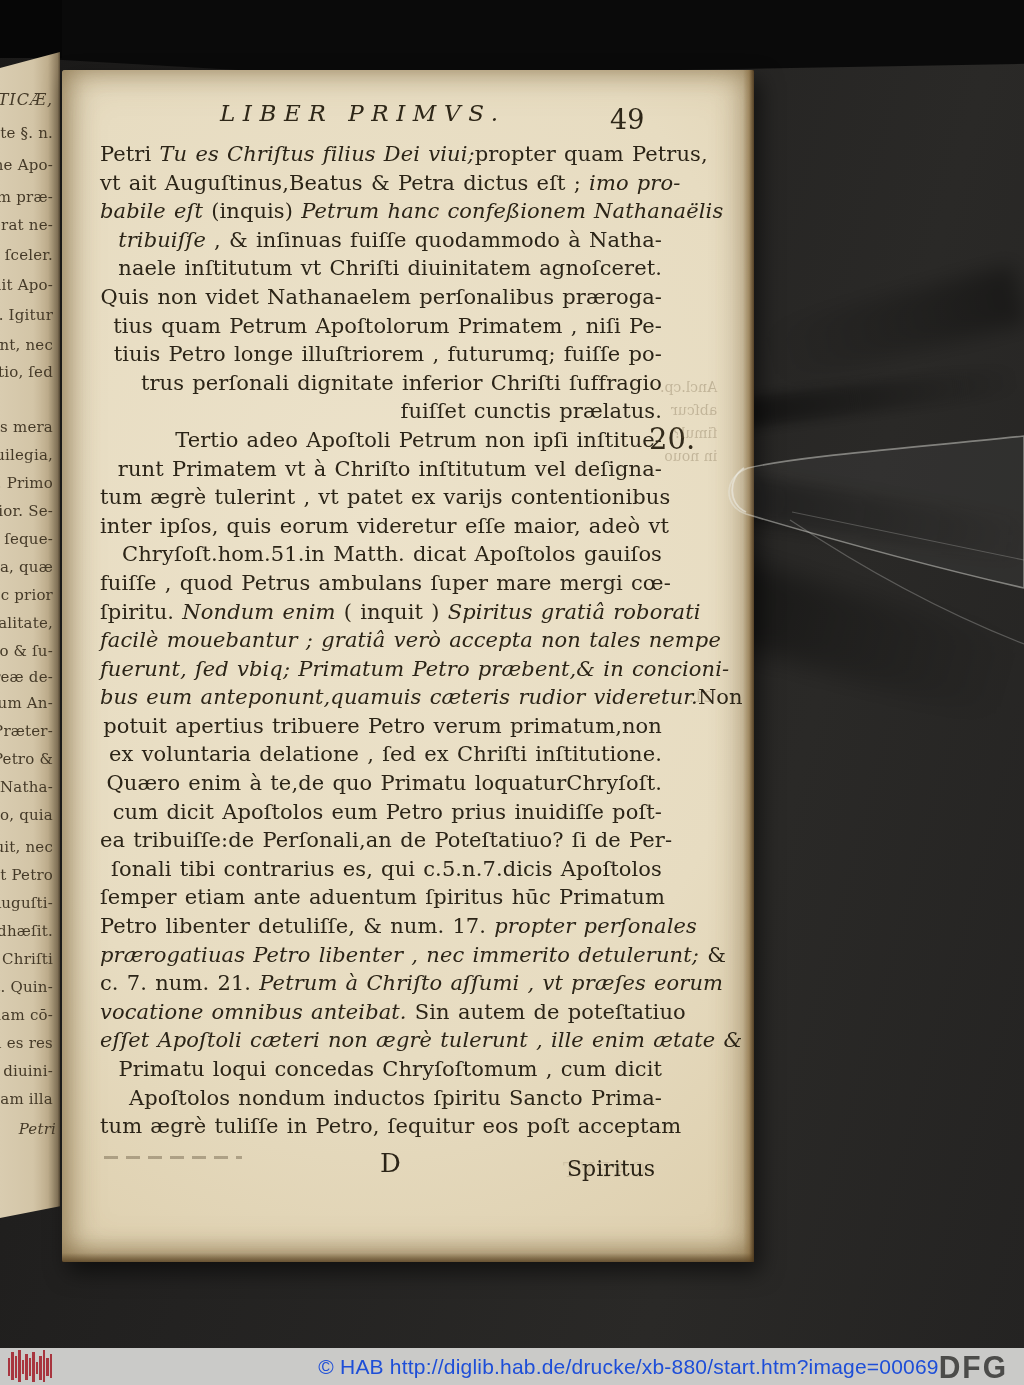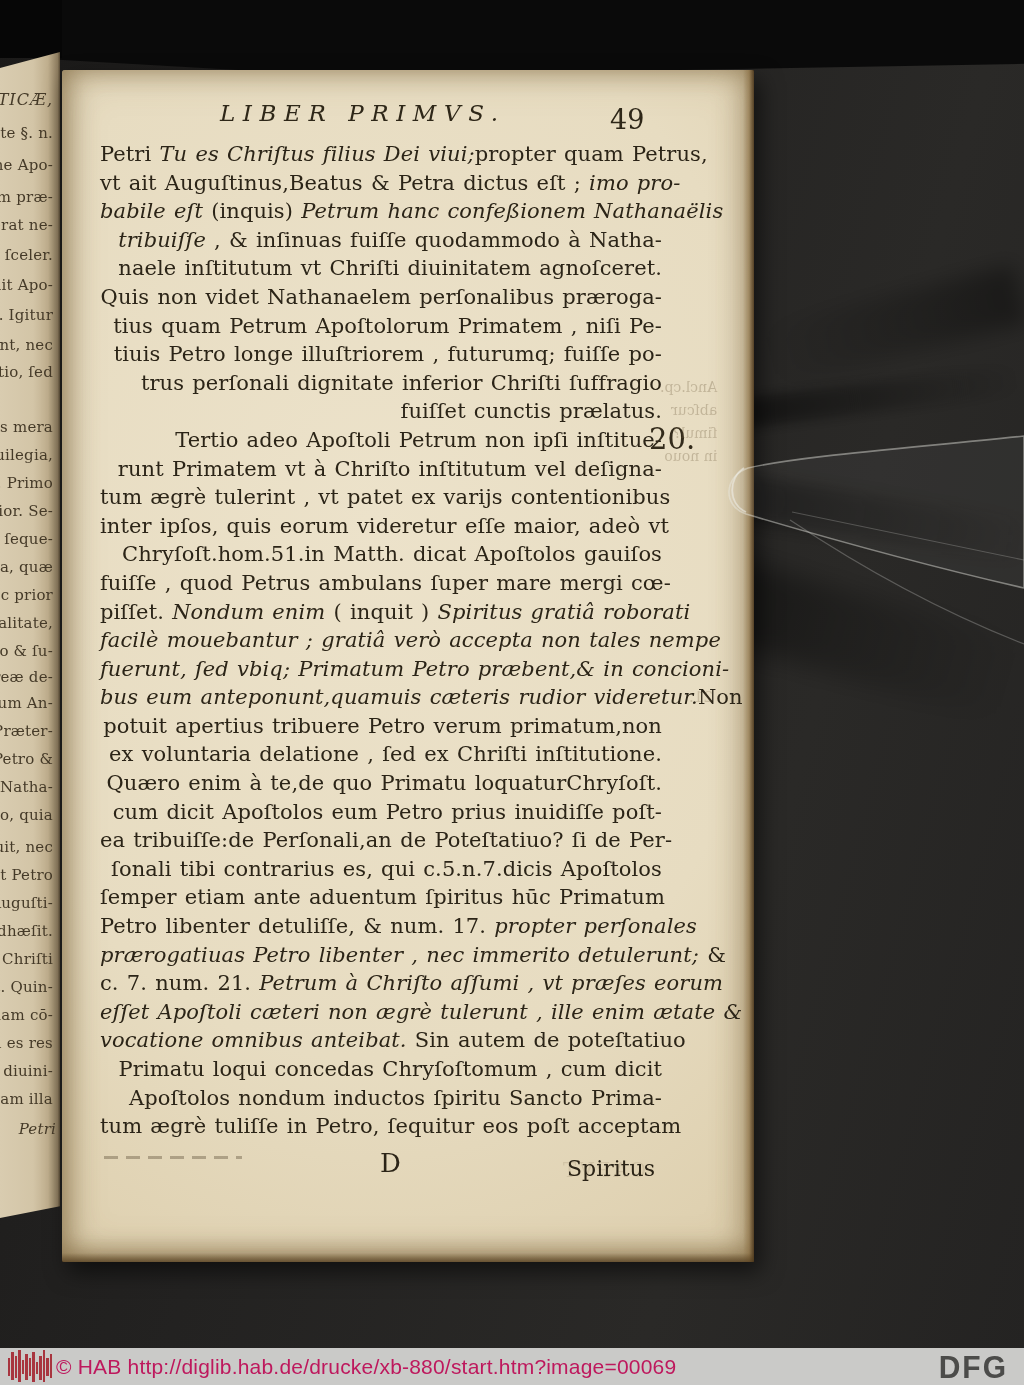--- a/index.html
+++ b/index.html
@@ -79,21 +79,21 @@
     background:linear-gradient(90deg,rgba(0,0,0,0),rgba(0,0,0,0.35));filter:blur(10px);}
   .fold4{left:698px;top:596px;width:326px;height:84px;transform:rotate(16deg);
     background:linear-gradient(90deg,rgba(0,0,0,0.42),rgba(0,0,0,0));filter:blur(12px);}
   .strip-svg{position:absolute;left:0;top:0;pointer-events:none;}
   
   .footer{
     position:absolute;left:0;bottom:0;width:1024px;height:37px;background:#cacac8;
     display:flex;align-items:center;font-family:"Liberation Sans",sans-serif;
   }
   .hab-logo{margin-left:8px;flex:0 0 auto;}
-  .copyright{flex:1 1 auto;text-align:left;font-size:21px;color:#be185d;letter-spacing:0.2px;}
+  .copyright{flex:1 1 auto;text-align:right;font-size:21px;color:#1d4ed8;letter-spacing:0.2px;}
   .dfg{flex:0 0 auto;margin-right:16px;font-size:30px;font-weight:bold;color:#4c4c4a;
     letter-spacing:2px;transform:scaleY(1.05);font-family:"Liberation Sans",sans-serif;}
 </style>
 </head>
 <body>
 
 <div class="stage">
 
   <div class="board"></div>
   <div class="corner-black"></div>
@@ -158,36 +158,36 @@
         <div class="tl"><span>tius quam Petrum Apoſtolorum Primatem , niſi Pe-</span></div>
         <div class="tl"><span>tiuis Petro longe illuſtriorem , futurumq; fuiſſe po-</span></div>
         <div class="tl"><span>trus perſonali dignitate inferior Chriſti ſuffragio</span></div>
         <div class="tl"><span>fuiſſet cunctis prælatus.</span></div>
         <div class="tl ind"><span>Tertio adeo Apoſtoli Petrum non ipſi inſtitue-</span></div>
         <div class="tl"><span>runt Primatem vt à Chriſto inſtitutum vel deſigna-</span></div>
         <div class="tl"><span>tum ægrè tulerint , vt patet ex varijs contentionibus</span></div>
         <div class="tl"><span>inter ipſos, quis eorum videretur eſſe maior, adeò vt</span></div>
         <div class="tl"><span>Chryſoſt.hom.51.in Matth. dicat Apoſtolos gauiſos</span></div>
         <div class="tl"><span>fuiſſe , quod Petrus ambulans ſuper mare mergi cœ-</span></div>
-        <div class="tl"><span>piſſet. </span><span class="it">Nondum enim </span><span>( inquit ) </span><span class="it">Spiritus gratiâ roborati</span></div>
+        <div class="tl"><span>ſpiritu. </span><span class="it">Nondum enim </span><span>( inquit ) </span><span class="it">Spiritus gratiâ roborati</span></div>
         <div class="tl"><span class="it">facilè mouebantur ; gratiâ verò accepta non tales nempe</span></div>
         <div class="tl"><span class="it">fuerunt, ſed vbiq; Primatum Petro præbent,&amp; in concioni-</span></div>
         <div class="tl"><span class="it">bus eum anteponunt,quamuis cæteris rudior videretur.</span><span>Non</span></div>
         <div class="tl"><span>potuit apertius tribuere Petro verum primatum,non</span></div>
         <div class="tl"><span>ex voluntaria delatione , ſed ex Chriſti inſtitutione.</span></div>
         <div class="tl"><span>Quæro enim à te,de quo Primatu loquaturChryſoſt.</span></div>
         <div class="tl"><span>cum dicit Apoſtolos eum Petro prius inuidiſſe poſt-</span></div>
         <div class="tl"><span>ea tribuiſſe:de Perſonali,an de Poteſtatiuo? ſi de Per-</span></div>
         <div class="tl"><span>ſonali tibi contrarius es, qui c.5.n.7.dicis Apoſtolos</span></div>
         <div class="tl"><span>ſemper etiam ante aduentum ſpiritus hūc Primatum</span></div>
         <div class="tl"><span>Petro libenter detuliſſe, &amp; num. 17. </span><span class="it">propter perſonales</span></div>
         <div class="tl"><span class="it">prærogatiuas Petro libenter , nec immerito detulerunt; </span><span>&amp;</span></div>
         <div class="tl"><span>c. 7. num. 21. </span><span class="it">Petrum à Chriſto aſſumi , vt præſes eorum</span></div>
+        <div class="tl"><span class="it">vocatione omnibus anteibat. </span><span>Sin autem de poteſtatiuo</span></div>
         <div class="tl"><span class="it">eſſet Apoſtoli cæteri non ægrè tulerunt , ille enim ætate &amp;</span></div>
-        <div class="tl"><span class="it">vocatione omnibus anteibat. </span><span>Sin autem de poteſtatiuo</span></div>
         <div class="tl"><span>Primatu loqui concedas Chryſoſtomum , cum dicit</span></div>
         <div class="tl"><span>Apoſtolos nondum inductos ſpiritu Sancto Prima-</span></div>
         <div class="tl"><span>tum ægrè tuliſſe in Petro, ſequitur eos poſt acceptam</span></div>
       </div>
 
     <div class="margin-note">20.</div>
 
     <div class="ghost-block">
       <div>Ancl.cp.</div>
       <div>abſcur</div>

